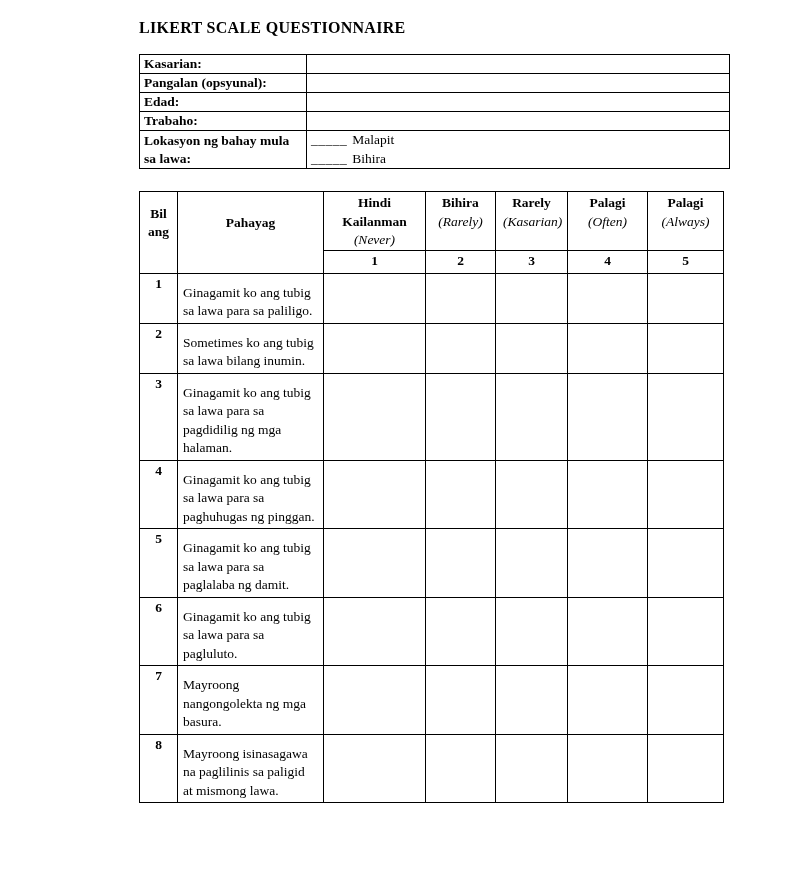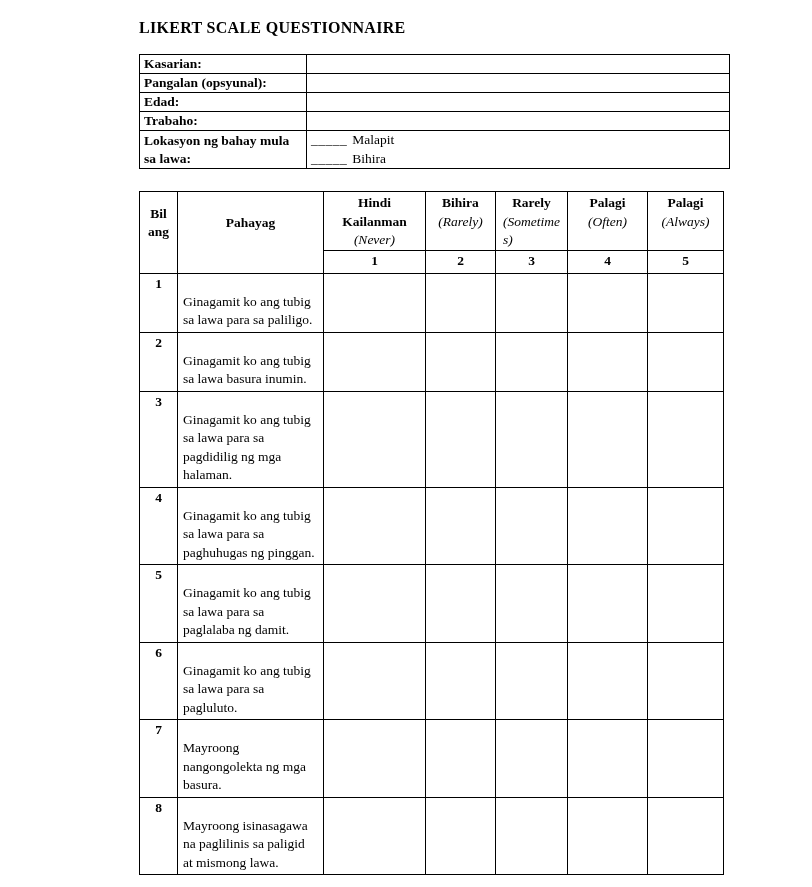--- a/index.html
+++ b/index.html
@@ -76,21 +76,21 @@
   }
 
   .row-num {
     text-align: center;
     vertical-align: top;
     font-weight: bold;
     padding-top: 1px;
   }
   .stmt {
     vertical-align: top;
-    padding: 19px 6px 2px 5px;
+    padding: 10px 6px 2px 5px;
     overflow-wrap: break-word;
   }
   .blank-cell { vertical-align: top; }
 </style>
 </head>
 <body>
 
 <div class="content">
 
   <div class="doc-title">LIKERT SCALE QUESTIONNAIRE</div>
@@ -140,21 +140,21 @@
         <th class="rating-head">
           <span class="rh-label">Hindi Kailanman</span>
           <span class="rh-sub centered">(Never)</span>
         </th>
         <th class="rating-head">
           <span class="rh-label">Bihira</span>
           <span class="rh-sub centered">(Rarely)</span>
         </th>
         <th class="rating-head">
           <span class="rh-label">Rarely</span>
-          <span class="rh-sub">(Sometimes)</span>
+          <span class="rh-sub">(Kasarian)</span>
         </th>
         <th class="rating-head">
           <span class="rh-label">Palagi</span>
           <span class="rh-sub centered">(Often)</span>
         </th>
         <th class="rating-head">
           <span class="rh-label">Palagi</span>
           <span class="rh-sub centered">(Always)</span>
         </th>
       </tr>
@@ -171,21 +171,21 @@
         <td class="row-num">1</td>
         <td class="stmt">Ginagamit ko ang tubig sa lawa para sa paliligo.</td>
         <td class="blank-cell"></td>
         <td class="blank-cell"></td>
         <td class="blank-cell"></td>
         <td class="blank-cell"></td>
         <td class="blank-cell"></td>
       </tr>
       <tr>
         <td class="row-num">2</td>
-        <td class="stmt">Ginagamit ko ang tubig sa lawa basura inumin.</td>
+        <td class="stmt">Sometimes ko ang tubig sa lawa bilang inumin.</td>
         <td class="blank-cell"></td>
         <td class="blank-cell"></td>
         <td class="blank-cell"></td>
         <td class="blank-cell"></td>
         <td class="blank-cell"></td>
       </tr>
       <tr>
         <td class="row-num">3</td>
         <td class="stmt">Ginagamit ko ang tubig sa lawa para sa pagdidilig ng mga halaman.</td>
         <td class="blank-cell"></td>

